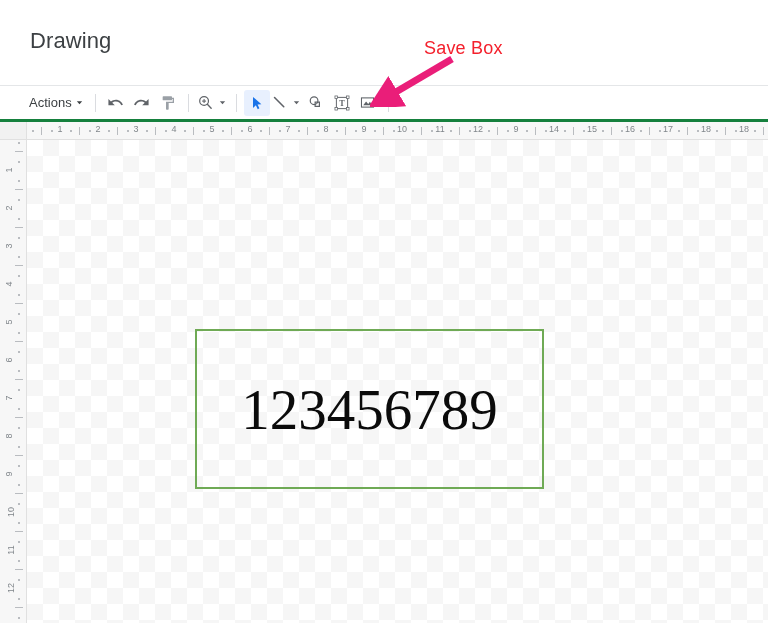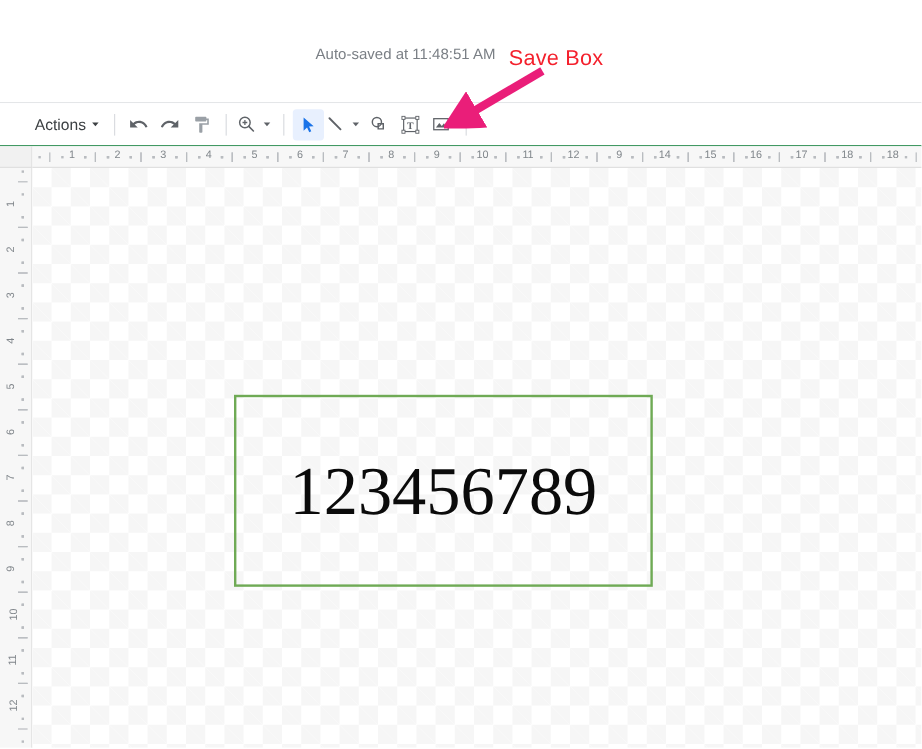--- a/index.html
+++ b/index.html
@@ -88,21 +88,21 @@
     height: 52px;
     z-index: 39;
     pointer-events: none;
   }
 
   
   .toolbar {
     position: relative;
     height: 36px;
     background: #ffffff;
-    border-bottom: 1px solid #15803d;
+    border-bottom: 3px solid #15803d;
     display: flex;
     align-items: center;
     padding-left: 27px;
     box-sizing: border-box;
   }
   .tb-item {
     display: flex;
     align-items: center;
     justify-content: center;
     height: 26px;
@@ -251,21 +251,21 @@
     letter-spacing: 0px;
     white-space: nowrap;
   }
 </style>
 </head>
 <body>
 
 <div id="app">
 
   <div class="header">
-    <div class="autosave">Auto-saved at 11:48:51 AM</div>
+    <div class="doc-title">Drawing</div>
   </div>
 
   <div class="toolbar">
 
     <div class="tb-item tb-actions">
       <span>Actions</span>
       <svg width="9" height="9" viewBox="0 0 10 10">
         <path d="M2 3.5 L5 7 L8 3.5 Z" fill="#3c4043"></path>
       </svg>
     </div>

